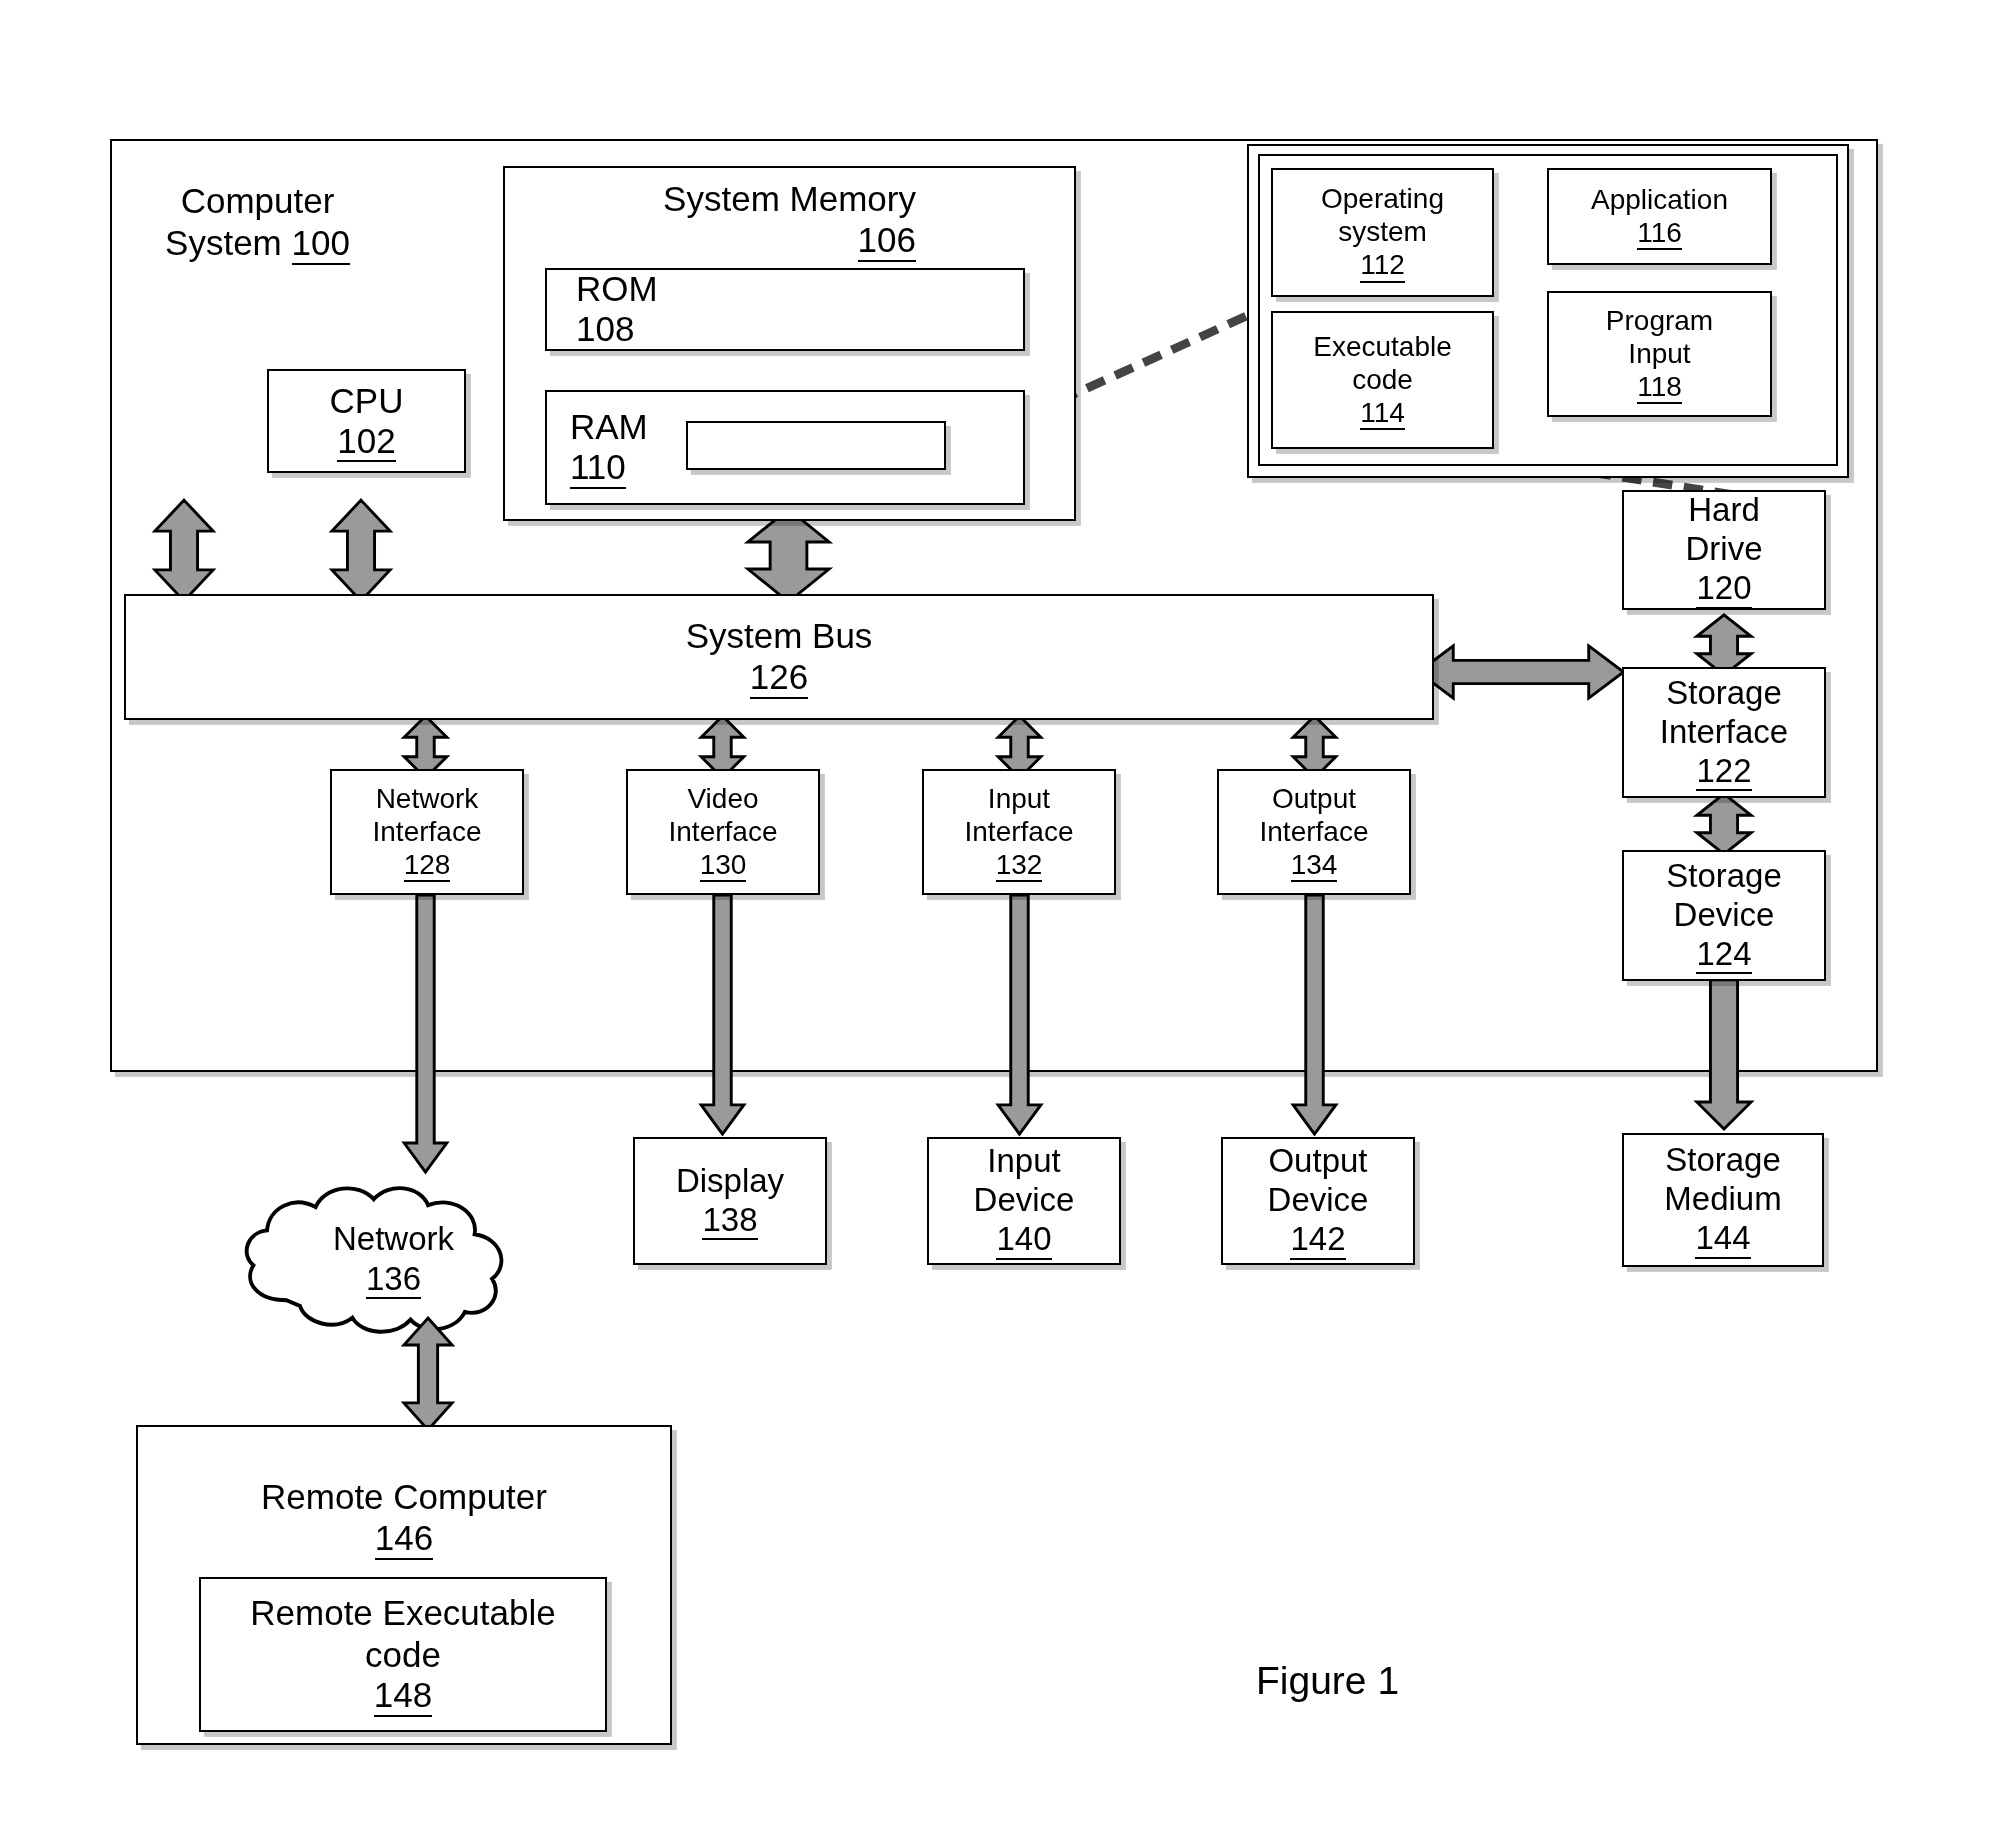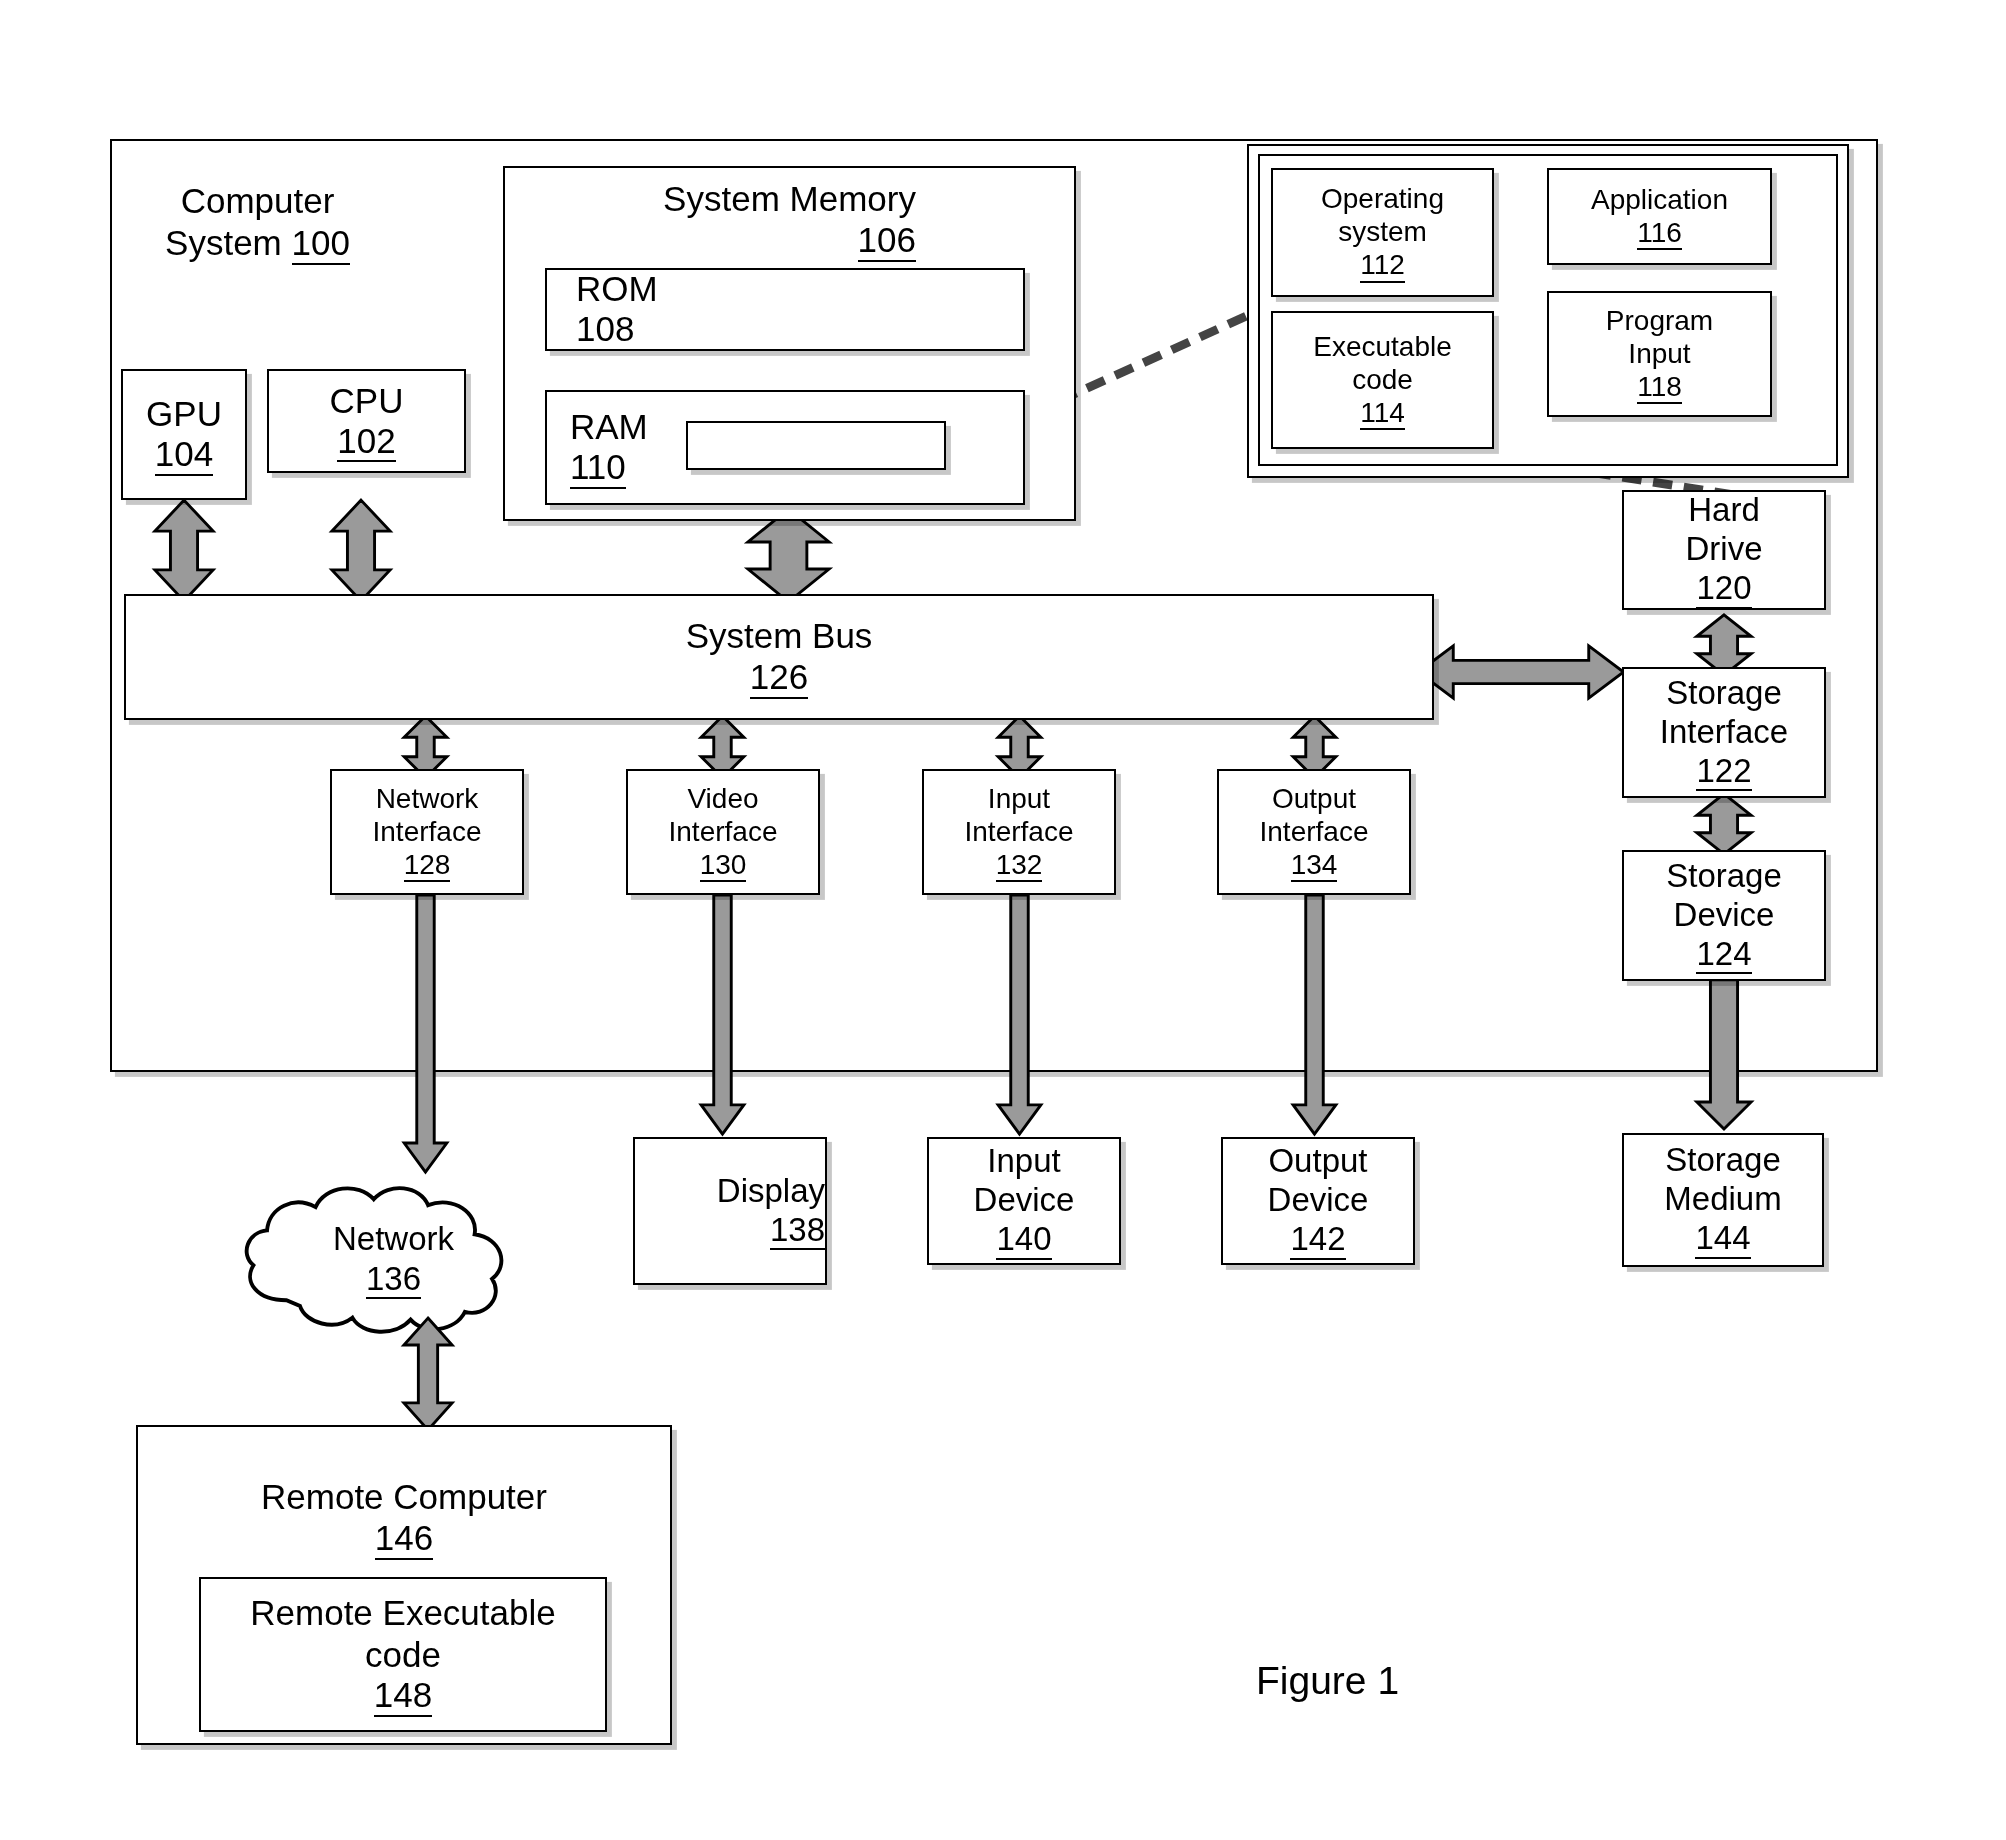--- a/index.html
+++ b/index.html
@@ -82,24 +82,20 @@
 <div id="page">
 
   <div class="box outer shadow" style="left:110px; top:139px; width:1768px; height:933px; border-width:2.9px;"></div>
 
   <div class="plain-label t36" style="left:146px; top:180px; width:223px;">
     <span class="lbl">Computer</span>
     <span class="lbl">System</span>
     <span class="num">100</span>
   </div>
 
-  <div class="box shadow t36" style="left:121px; top:369px; width:126px; height:131px;">
-    <span class="lbl">GPU</span>
-    <span class="num">104</span>
-  </div>
 
   <div class="box shadow t36" style="left:267px; top:369px; width:199px; height:104px;">
     <span class="lbl">CPU</span>
     <span class="num">102</span>
   </div>
 
   <div class="box shadow" style="left:503px; top:166px; width:573px; height:355px; justify-content:flex-start; padding-top:9.7px;">
     <div class="t36" style="text-align:right;">
       <span class="lbl">System Memory</span>
       <span class="num">106</span>
@@ -277,21 +273,21 @@
     <svg width="49" height="243" viewBox="0 0 50 250">
       <polygon points="25,248 3,218 16,218 16,2 34,2 34,218 47,218" fill="#9a9a9a" stroke="#000" stroke-width="3"></polygon>
     </svg>
   </div>
   <div class="arrow" style="left:1290px; top:893px; width:49px; height:243px;">
     <svg width="49" height="243" viewBox="0 0 50 250">
       <polygon points="25,248 3,218 16,218 16,2 34,2 34,218 47,218" fill="#9a9a9a" stroke="#000" stroke-width="3"></polygon>
     </svg>
   </div>
 
-  <div class="box shadow t34" style="left:633px; top:1137px; width:194px; height:148px;align-items:flex-end;">
+  <div class="box shadow t34" style="left:633px; top:1137px; width:194px; height:128px;">
     <span class="lbl">Display</span>
     <span class="num">138</span>
   </div>
   <div class="box shadow t34" style="left:927px; top:1137px; width:194px; height:128px;">
     <span class="lbl">Input</span>
     <span class="lbl">Device</span>
     <span class="num">140</span>
   </div>
   <div class="box shadow t34" style="left:1221px; top:1137px; width:194px; height:128px;">
     <span class="lbl">Output</span>

